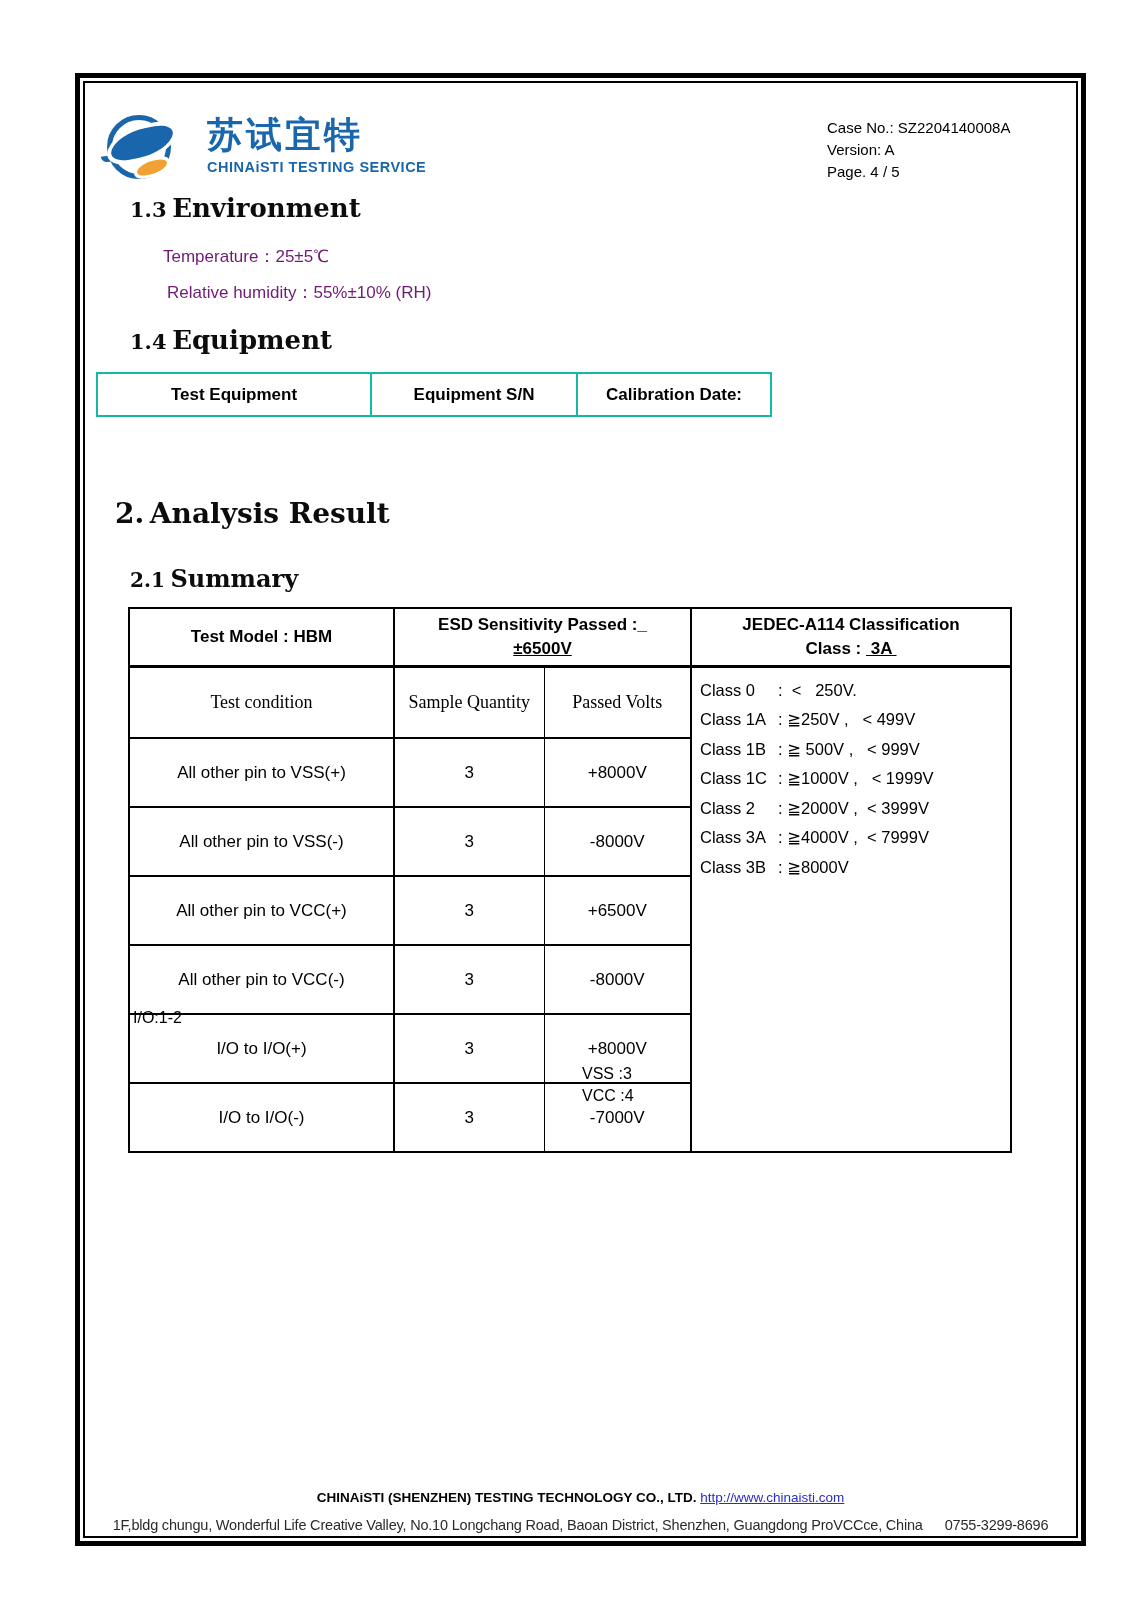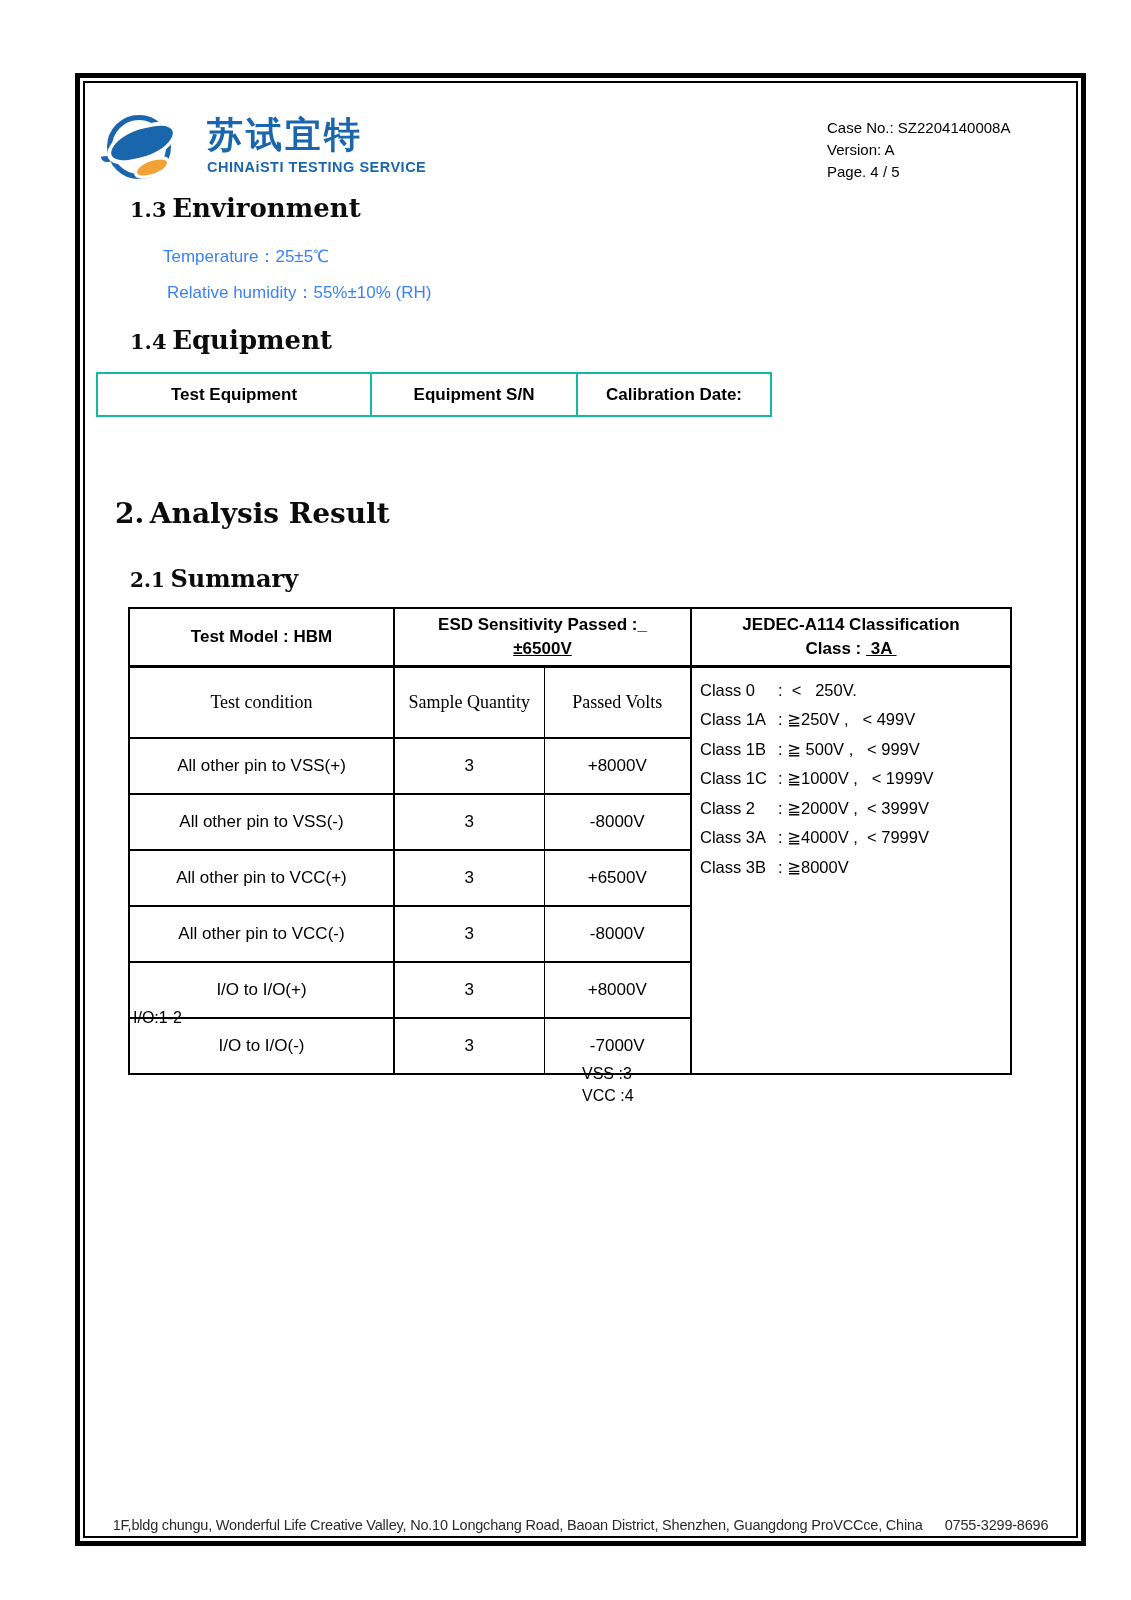--- a/index.html
+++ b/index.html
@@ -34,36 +34,36 @@
 
   
   .case-info { left:742px; top:34px; font-size:15px; line-height:22px; }
 
   
   .h-sec { font-family:"DejaVu Serif","Liberation Serif",serif; font-weight:bold; color:#0c0c0c; }
   .h-num-sm { font-size:21px; } .h-word-md { font-size:26px; }
   .h-num-lg { font-size:28px; } .h-word-lg { font-size:28px; }
   .h-num-xs { font-size:20px; } .h-word-sm { font-size:24px; }
 
-  .body-line { font-size:17px; color:#3b82f6; }
+  .body-line { font-size:17px; color:#701a75; }
 
   
   .equip-table { border-collapse:collapse; table-layout:fixed; }
   .equip-table td { border:2px solid #14b8a6; text-align:center; vertical-align:middle;
     height:43px; font-size:17px; }
   .equip-table .hd { font-weight:bold; }
 
   
   .sum-table { border-collapse:collapse; table-layout:fixed; }
   .sum-table th, .sum-table td { border:2px solid #000; text-align:center;
     vertical-align:middle; font-size:17px; padding:0; }
   .sum-table th { font-weight:bold; height:58px; line-height:24px; }
   .sum-table tr.sub td { border-top-width:3px; height:72px;
     font-family:"Liberation Serif",serif; font-size:18px; }
-  .sum-table tr.datarow td { height:56px; }
+  .sum-table tr.datarow td { height:69px; }
   .sum-table .thin-r { border-right-width:1px; }
   .sum-table .thin-l { border-left-width:1px; }
   .u { text-decoration:underline; }
   .class-val { text-decoration:underline; white-space:pre; font-weight:bold; }
   .class-cell { text-align:left !important; vertical-align:top !important; padding:8px 0 0 8px !important; }
   .cls-line { display:flex; line-height:29.5px; font-size:16.5px;
     font-family:"Liberation Sans",sans-serif; font-weight:normal; }
   .cls-name { width:78px; white-space:pre; }
   .cls-spec { white-space:pre; }
 
@@ -226,18 +226,22 @@
       </tr>
     </tbody>
       </table>
 
     <div class="abs note" style="left:48px; top:924px;">I/O:1-2</div>
     <div class="abs note" style="left:497px; top:980px;">
       <div>VSS :3</div>
       <div>VCC :4</div>
     </div>
 
+    <div class="abs footer-company" style="top:1407px;">
+      <span class="co">CHINAiSTI (SHENZHEN) TESTING TECHNOLOGY CO., LTD.</span>
+      <a class="footer-link">http://www.chinaisti.com</a>
+    </div>
     <div class="abs footer-address" style="top:1434px;">
       <span>1F,bldg chungu, Wonderful Life Creative Valley, No.10 Longchang Road, Baoan District, Shenzhen, Guangdong ProVCCce, China</span><span class="phone">0755-3299-8696</span>
     </div>
 
   </div>
 </div>
 
 </body></html>

